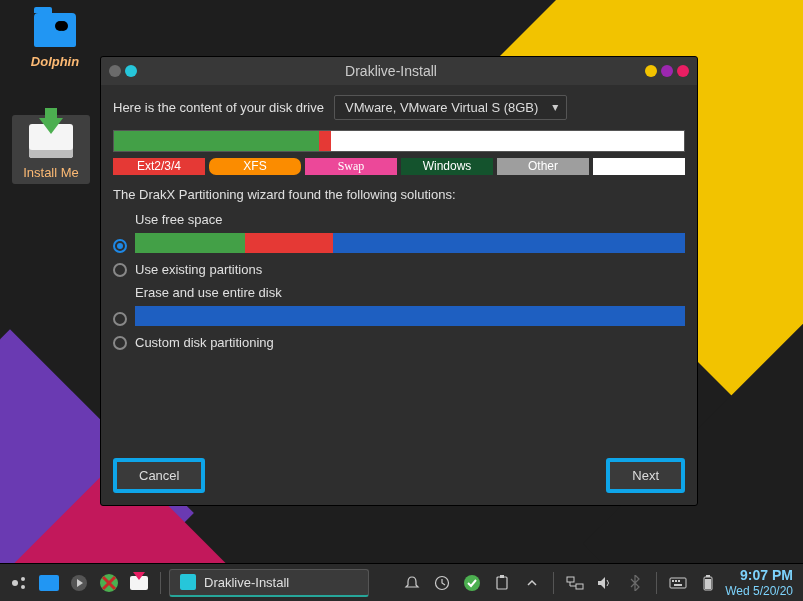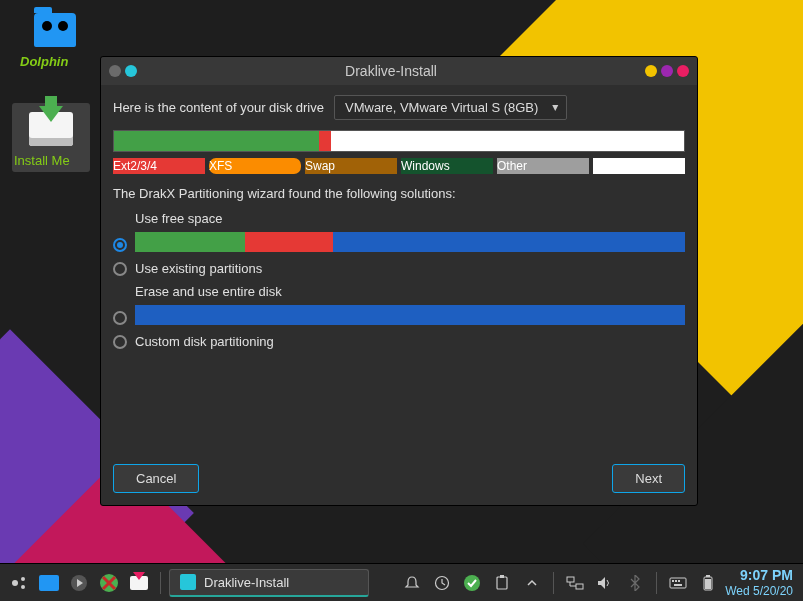--- a/index.html
+++ b/index.html
@@ -35,29 +35,29 @@
   transform: rotate(45deg);
 }
 .deco-magenta {
   position: absolute; left: 10px; bottom: -160px;
   width: 220px; height: 220px;
   background: #c2185b;
   transform: rotate(45deg);
 }
 .desktop-icon {
   position: absolute;
-  width: 70px; 
-  color: #84cc16;
+  width: 70px; text-align: center;
+  color: #fdba74;
 }
 .desktop-icon .icon-box {
   width: 48px; height: 40px; margin: 0 auto 4px;
   display: flex; align-items: center; justify-content: center;
 }
 .di-dolphin { left: 20px; top: 10px; }
-.di-install { left: 12px; top: 103px; background: rgba(255,255,255,0.15); border-radius: 3px; padding: 6px 2px 4px; width: 78px; }
+.di-install { left: 12px; top: 115px; background: rgba(255,255,255,0.15); border-radius: 3px; padding: 6px 2px 4px; width: 78px; }
 .di-dolphin .folder { width: 42px; height: 34px; background: #2196f3; border-radius: 4px 4px 2px 2px; position: relative; }
 .di-dolphin .folder::before { content:""; position:absolute; top:-6px; left:0; width:18px; height:6px; background:#2196f3; border-radius:2px 2px 0 0; }
 .di-dolphin .glasses { position:absolute; top:8px; left:8px; width:26px; height:10px; }
 .di-dolphin .glasses::before, .di-dolphin .glasses::after { content:""; position:absolute; width:10px; height:10px; border-radius:50%; background:#000; top:0; }
 .di-dolphin .glasses::after { right:0; }
 .di-install .box-pkg { width:44px; height:34px; background:#f5f5f5; border-radius:3px; position:relative; margin:0 auto; box-shadow: inset 0 -8px 0 #bdbdbd; }
 .di-install .arrow { position:absolute; left:50%; top:-6px; transform:translateX(-50%); width:0; height:0; border-left:12px solid transparent; border-right:12px solid transparent; border-top:16px solid #4caf50; }
 .di-install .arrow::before { content:""; position:absolute; left:-6px; top:-26px; width:12px; height:12px; background:#4caf50; }
 
 .window {
@@ -87,39 +87,39 @@
   color:#ddd; font-size:13px; border-radius:2px; position:relative; flex:0 0 auto;
 }
 .disk-select::after { content:"▾"; position:absolute; right:8px; top:4px; color:#ccc; font-size:12px; }
 
 .usage-bar { height:22px; display:flex; border:1px solid #555; margin-bottom:6px; }
 .usage-bar .seg { height:100%; }
 .seg-green { background:#43a047; } .seg-red { background:#e53935; }
 .seg-white { background:#fff; } .seg-blue { background:#1e5fc1; }
 
 .legend { display:flex; gap:4px; margin-bottom:12px; }
-.legend .litem { flex:1; text-align:left; font-size:12px; padding:1px 0; color:#fff; }
+.legend .litem { flex:1; text-align:center; font-size:12px; padding:1px 0; color:#fff; }
 .li-ext { background:#e53935; } .li-xfs { background:#fb8c00;border-radius:7px; }
-.li-swap { background:#a16207; } .li-win { background:#14532d; }
+.li-swap { background:#ec4899;font-family:Liberation Serif, serif; } .li-win { background:#14532d; }
 .li-other { background:#9e9e9e; } .li-empty { background:#fff; color:#bbb; }
 
 .subtitle { margin-bottom:8px; }
 
 .options { display:flex; flex-direction:column; gap:4px; }
 .opt { display:flex; align-items:flex-end; gap:8px; padding:2px 0; }
 .radio { width:14px; height:14px; border:2px solid #888; border-radius:50%; margin-top:2px; position:relative; flex-shrink:0; }
 .radio.sel { border-color:#1e88e5; }
 .radio.sel::after { content:""; position:absolute; inset:2px; border-radius:50%; background:#1e88e5; }
 .opt-body { flex:1; }
 .preview-bar { height:20px; display:flex; margin-top:6px; }
 .preview-bar .seg { height:100%; }
 
 .buttons { margin-top:auto; display:flex; justify-content:space-between; }
 .btn {
-  background:#3a3a3a; border:1px solid #0ea5e9; color:#ddd;
+  background:#3a3a3a; border:4px solid #0ea5e9; color:#ddd;
   padding:6px 22px; border-radius:3px; font-size:13px;
 }
 
 .taskbar {
   position:absolute; left:0; right:0; bottom:0; height:38px;
   background:#2a2a2a; display:flex; align-items:center;
   padding:0 6px; gap:4px; border-top:1px solid #000;
 }
 .tb-btn { width:26px; height:26px; display:flex; align-items:center; justify-content:center; color:#ccc; }
 .tb-app {

